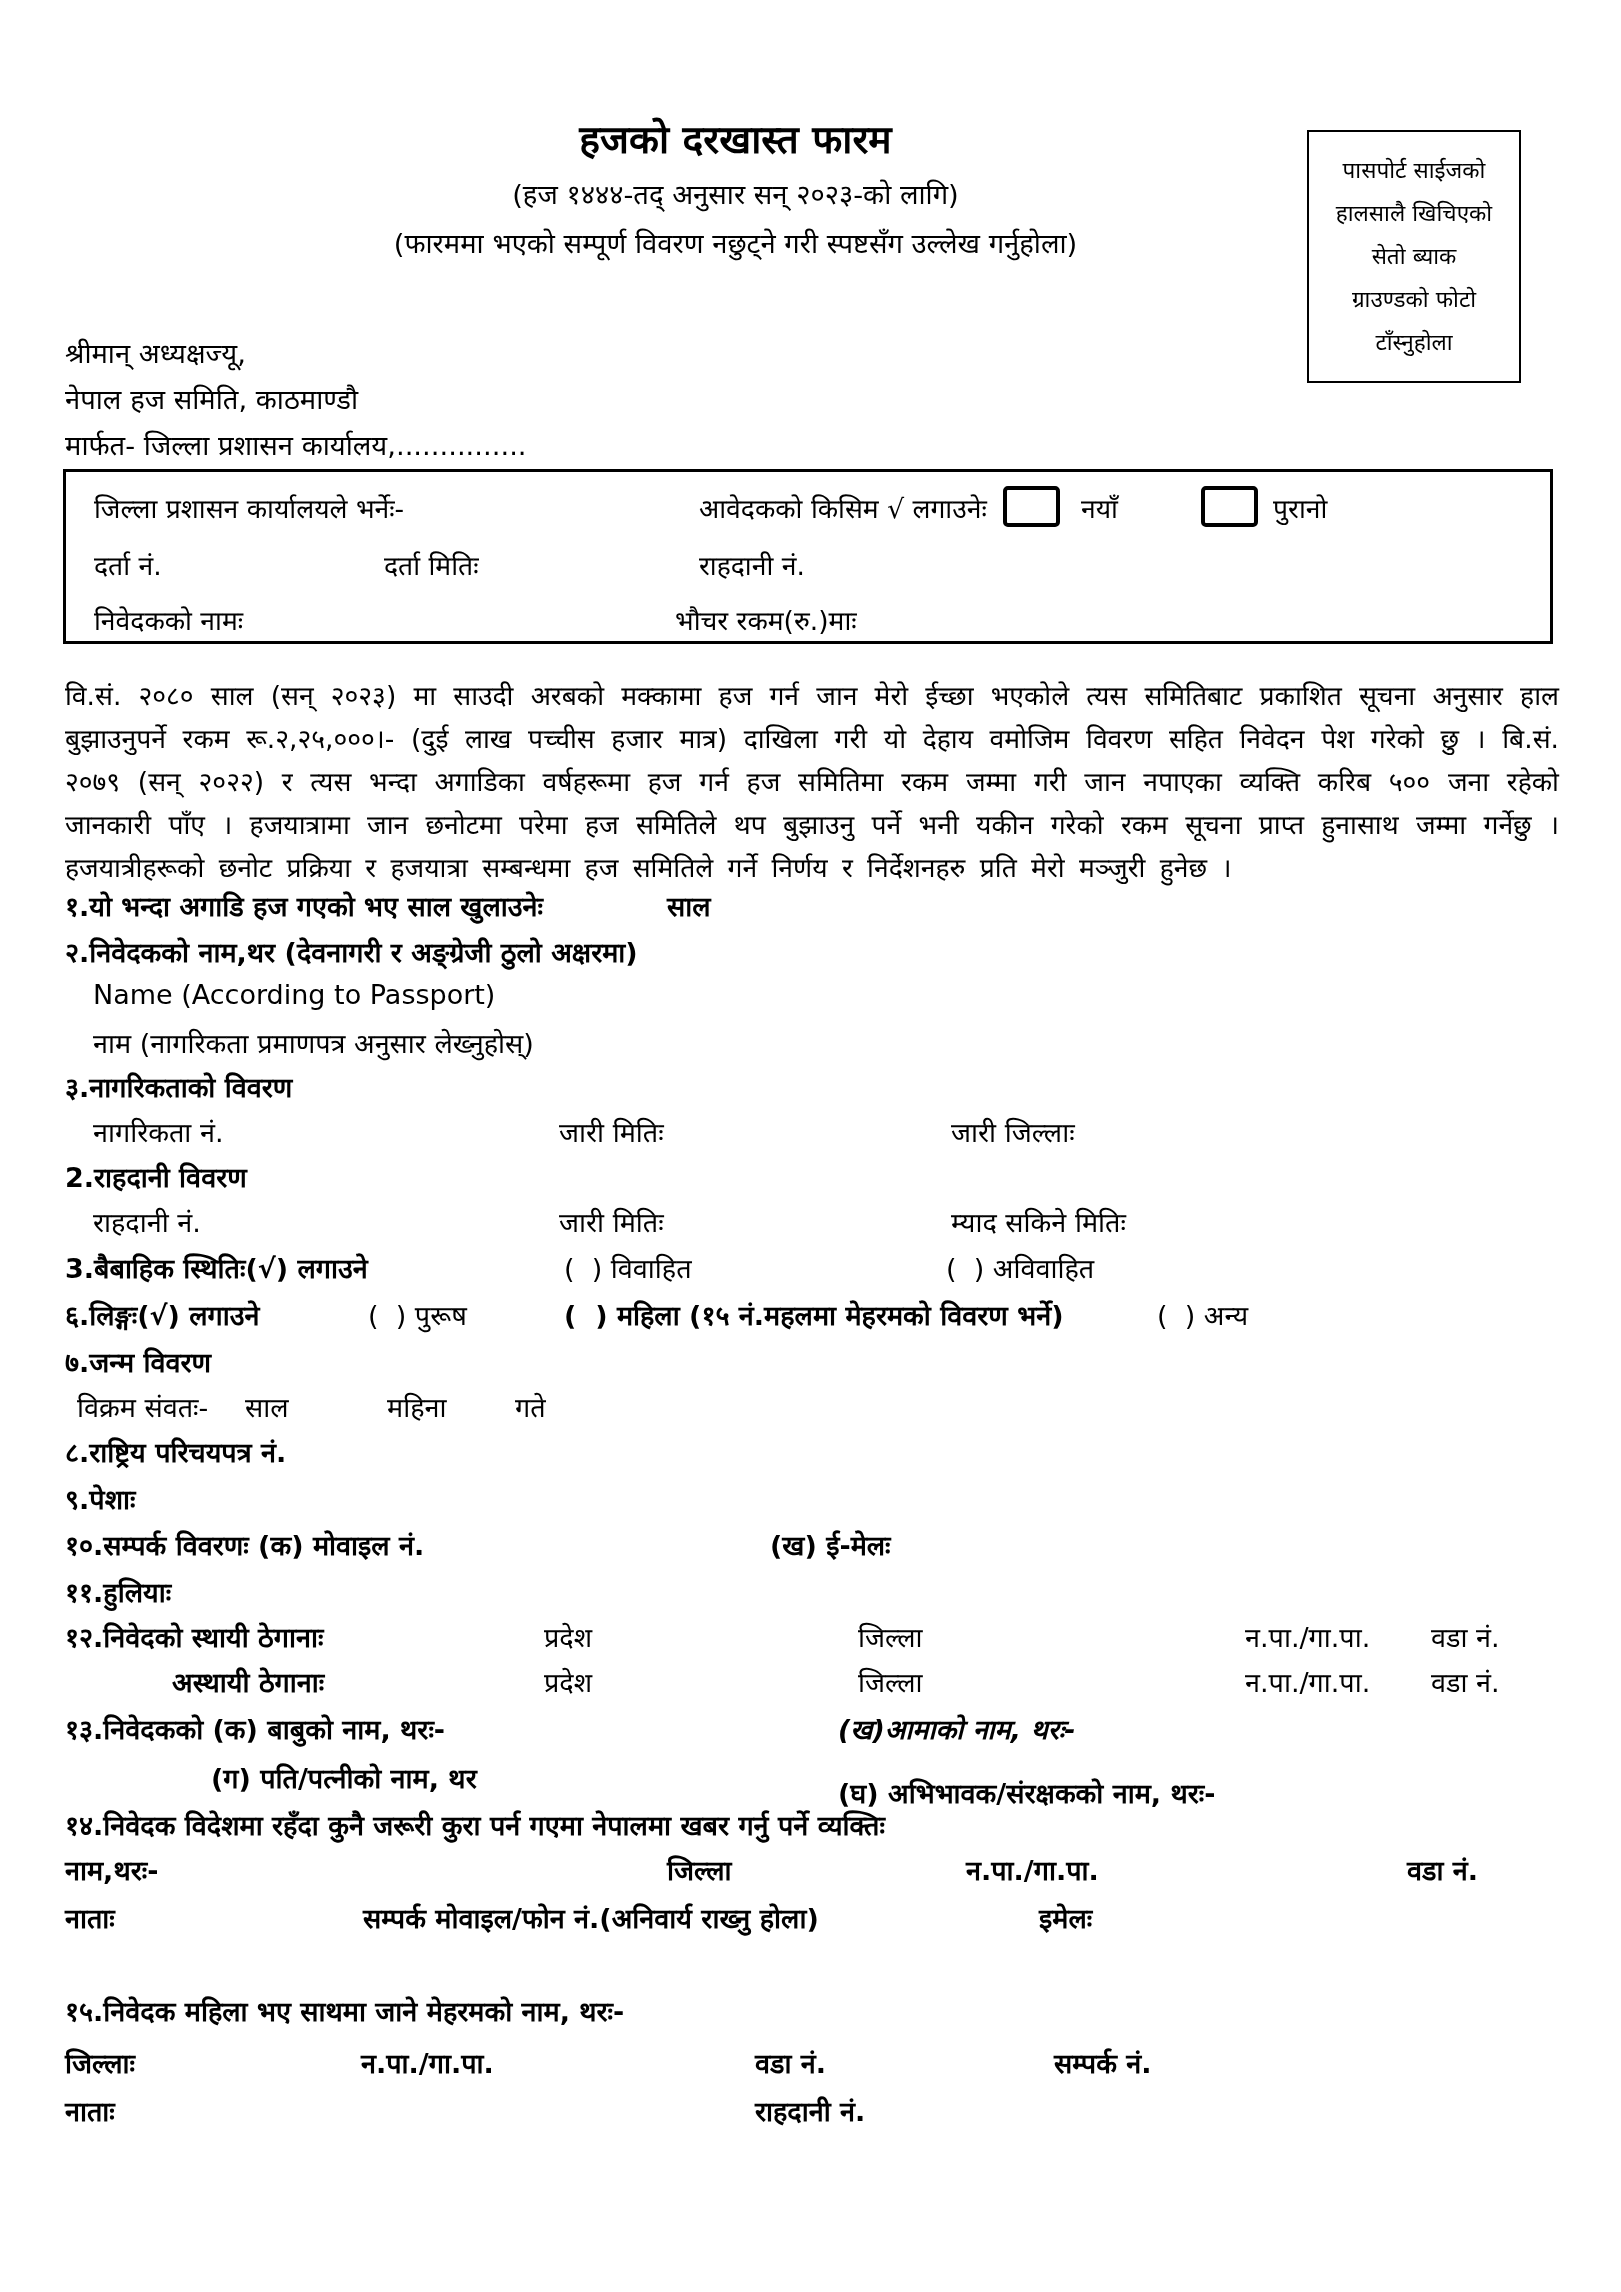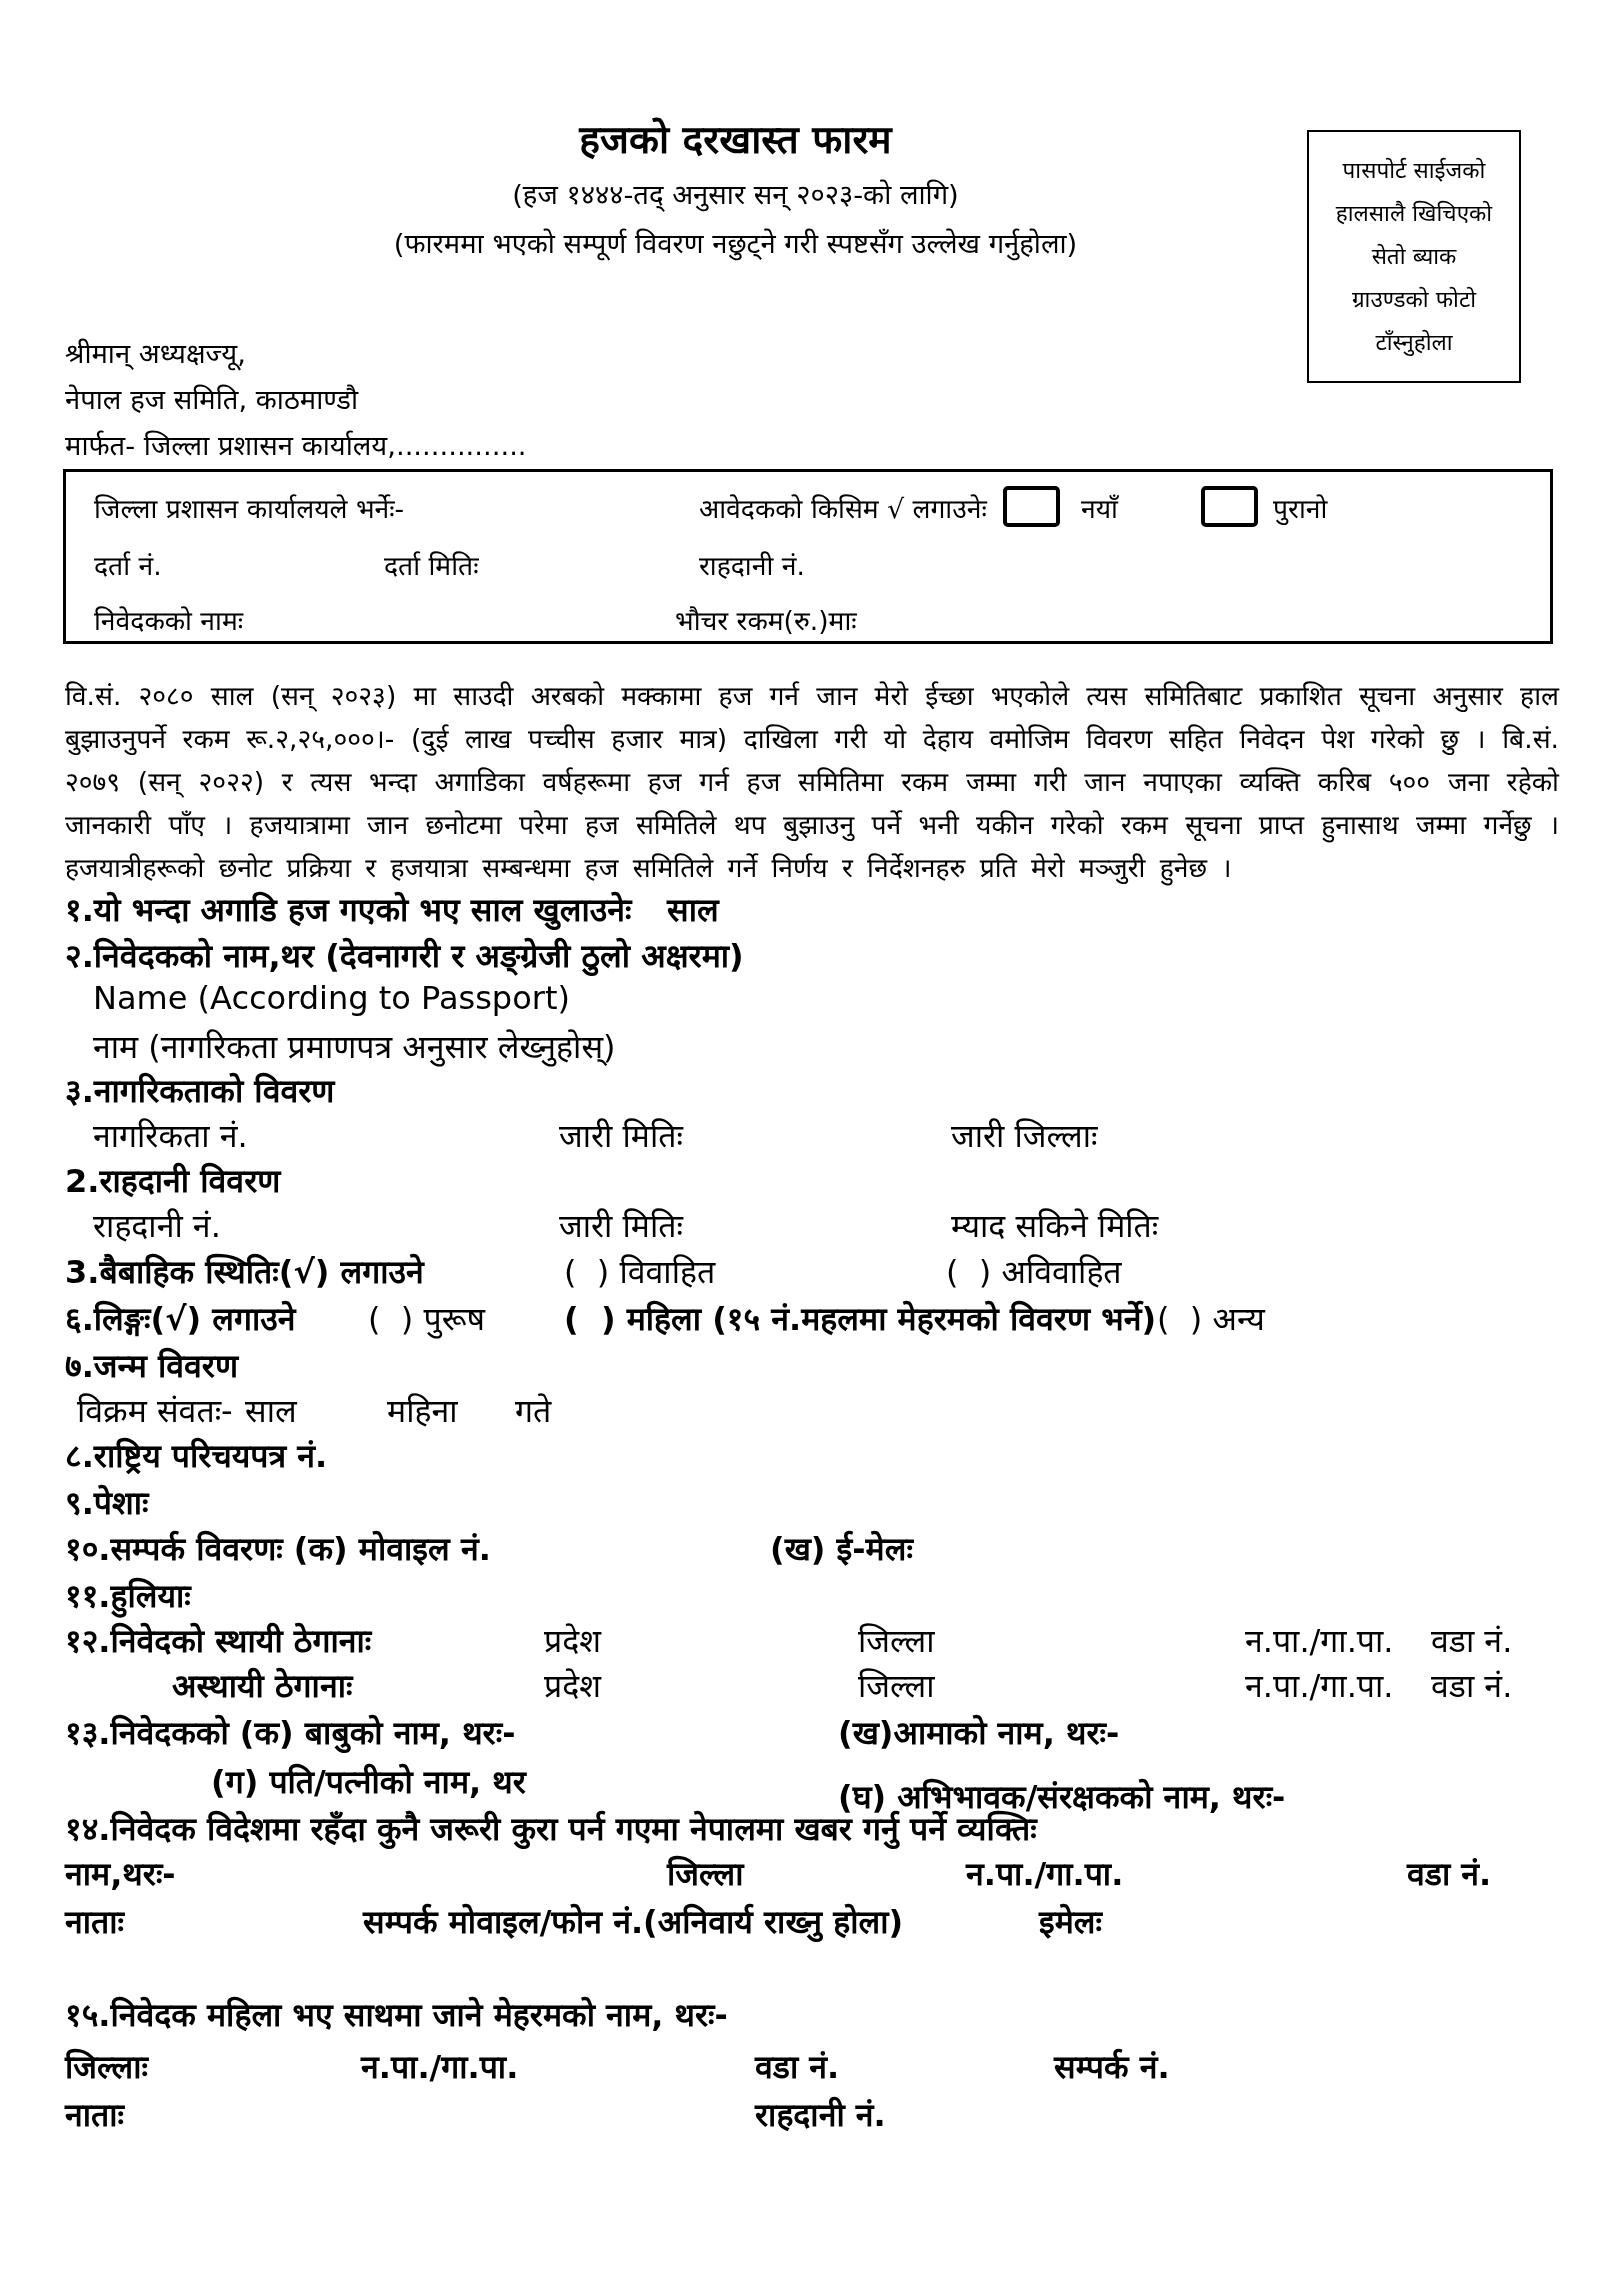--- a/index.html
+++ b/index.html
@@ -18,21 +18,21 @@
   }
   .addressee { position:absolute; left:65px; top:331px; font-size:27.4px; line-height:46px; white-space:nowrap; }
   .office-box { position:absolute; left:63px; top:469px; width:1484px; height:169px; border:3.9px solid #000; font-size:26.5px; }
   .office-box .f { position:absolute; white-space:nowrap; }
   .cb { position:absolute; width:49px; height:33px; border:4.9px solid #000; border-radius:4.9px; background:#fff; }
   .declaration {
     position:absolute; left:65px; top:647px; width:1494px;
     font-size:26.5px; line-height:43px; text-align:justify; text-align-last:left;
     word-spacing:5.9px;
   }
-  .items { position:absolute; left:65px; top:887px; width:1498px; font-size:32px; }
+  .items { position:absolute; left:65px; top:887px; width:1498px; font-size:27px; }
   .row { position:relative; }
   .row .f { position:absolute; top:0; white-space:nowrap; }
   .hd { font-weight:bold; }
 </style>
 </head>
 <body>
 
 <div class="page">
 
   <div class="center-head">
@@ -158,21 +158,21 @@
     <div class="row" style="height:47px;">
       <span class="f hd" style="left:107px;">अस्थायी ठेगानाः</span>
       <span class="f" style="left:479px;">प्रदेश</span>
       <span class="f" style="left:793px;">जिल्ला</span>
       <span class="f" style="left:1180px;">न.पा./गा.पा.</span>
       <span class="f" style="left:1366px;">वडा नं.</span>
     </div>
 
     <div class="row" style="height:49px;">
       <span class="f hd" style="left:0;">१३.निवेदकको (क) बाबुको नाम, थरः-</span>
-      <span class="f hd" style="left:773px;">(ख)आमाको नाम, थरः-</span>
+      <span class="f hd" style="left:773px;font-style:italic;">(ख)आमाको नाम, थरः-</span>
     </div>
     <div class="row" style="height:47px;">
       <span class="f hd" style="left:146px;">(ग) पति/पत्नीको नाम, थर</span>
       <span class="f hd" style="left:773px;margin-top:15px;">(घ) अभिभावक/संरक्षकको नाम, थरः-</span>
     </div>
 
     <div class="row" style="height:45px;">
       <span class="f hd" style="left:0;">१४.निवेदक विदेशमा रहँदा कुनै जरूरी कुरा पर्न गएमा नेपालमा खबर गर्नु पर्ने व्यक्तिः</span>
     </div>
     <div class="row" style="height:48px;">

